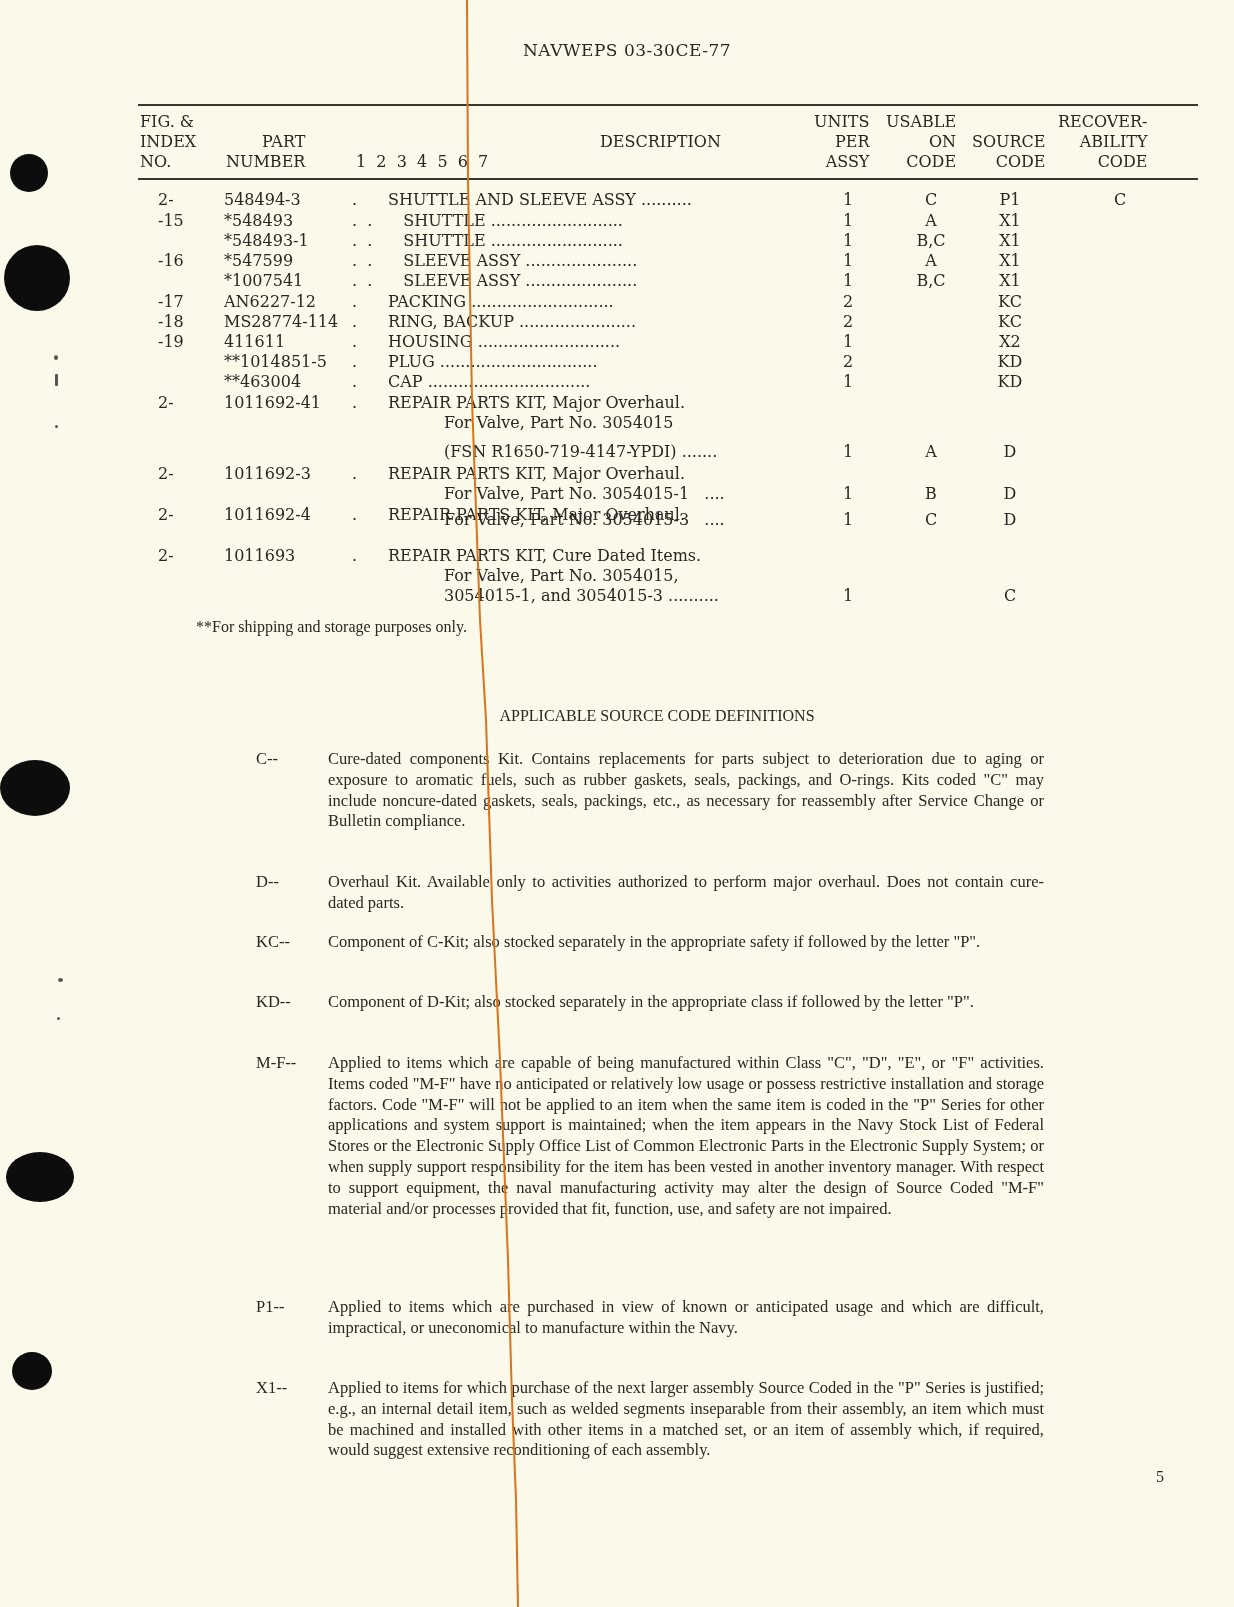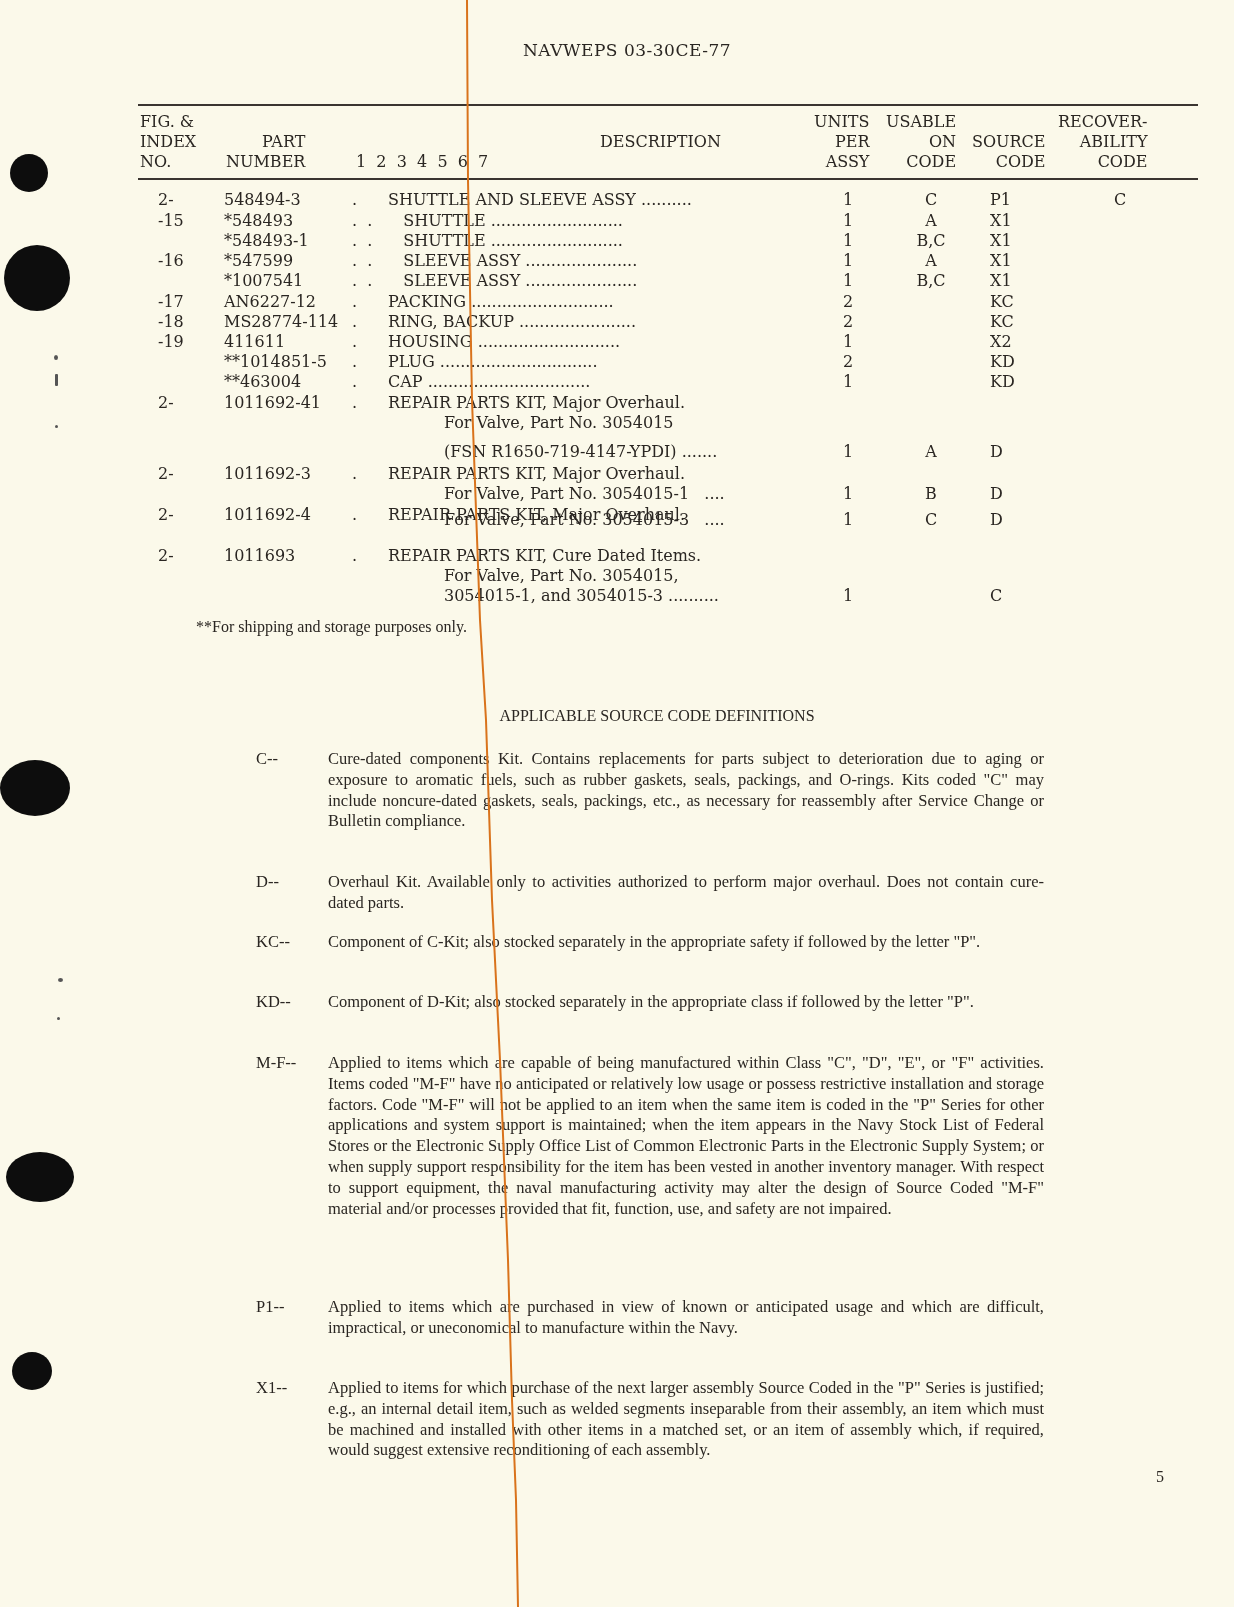--- a/index.html
+++ b/index.html
@@ -18,21 +18,21 @@
   .rule { position:absolute; left:138px; width:1060px; height:2px; background:#3a3530; }
   .th { position:absolute; font-size:16px; line-height:20px; text-align:right; white-space:pre; }
   .row { position:absolute; left:0; width:1234px; height:20px; font-size:16px; line-height:20px; }
   .row span { position:absolute; white-space:pre; }
   .c-fig { left:158px; }
   .c-part { left:200px;margin-left:24px; }
   .c-dot { left:352px; }
   .c-desc { left:388px; }
   .c-units { left:836px; width:24px; text-align:center; }
   .c-usable { left:906px; width:50px; text-align:center; }
-  .c-source { left:990px; width:40px; }
+  .c-source { left:990px; width:40px; text-align:center; }
   .c-recov { left:1100px; width:40px; text-align:center; }
   .notes { position:absolute; left:200px; font-size:16px; line-height:21px; font-family:"Liberation Serif", serif; }
   .notes div { white-space:pre; }
   .defs-title { position:absolute; left:0; width:1234px; top:707px; text-align:center; font-size:16px; font-family:"Liberation Serif", serif; padding-left:80px; box-sizing:border-box; }
   .def { position:absolute; left:256px; width:790px; font-family:"Liberation Serif", serif; font-size:16.5px; line-height:20.8px; }
   .def .code { position:absolute; left:0; top:0; white-space:pre; }
   .def .text { position:absolute; left:72px; top:0; width:716px; text-align:justify; }
   .page-num { position:absolute; left:1156px; top:1468px; font-size:16px; font-family:"Liberation Serif", serif; }
   .orange-line { position:absolute; left:0; top:0; width:1234px; height:1607px; pointer-events:none; }
 </style>

